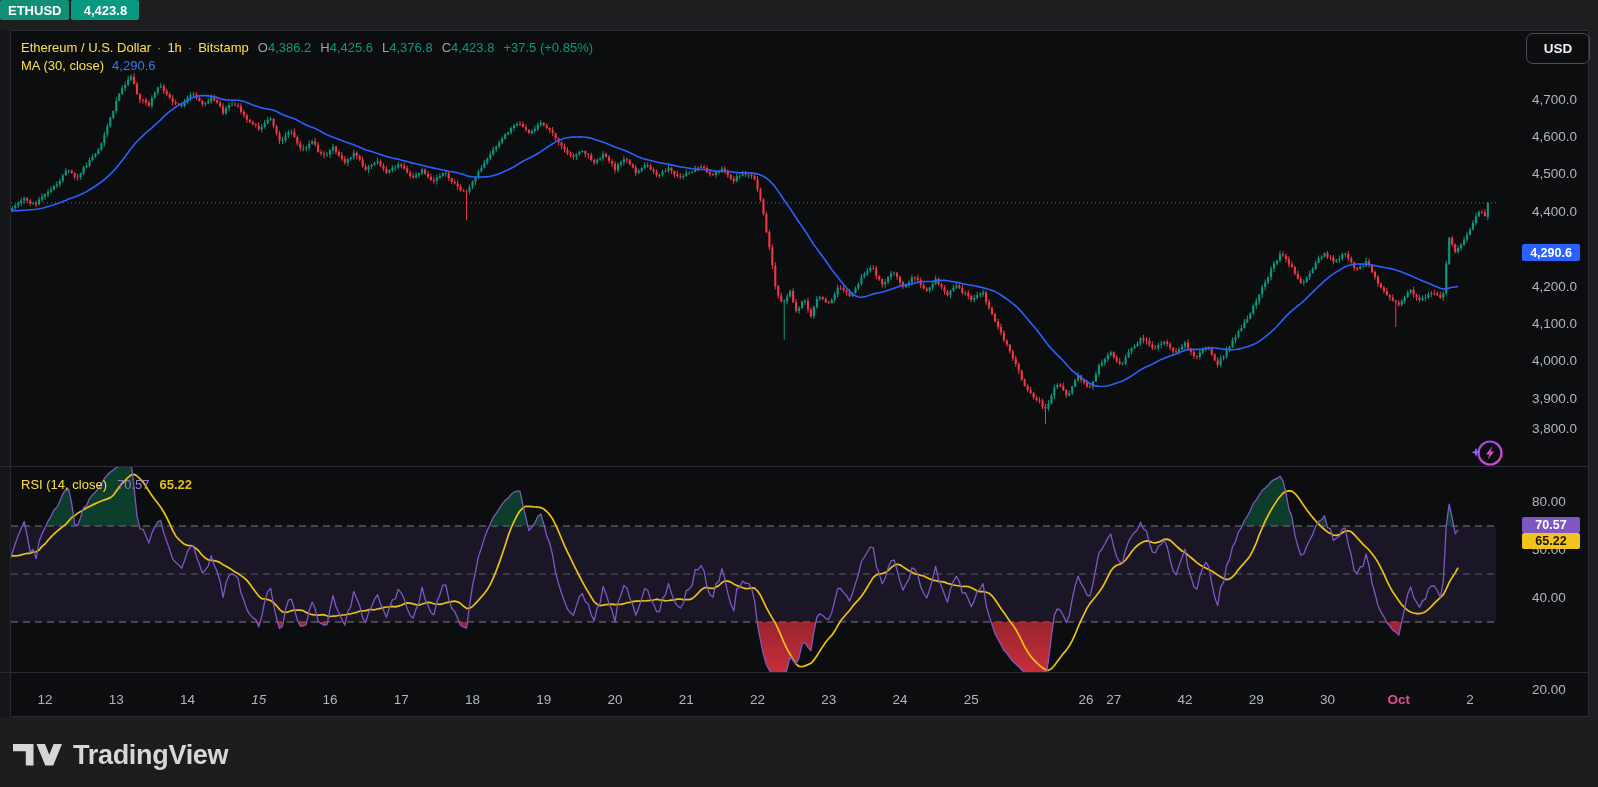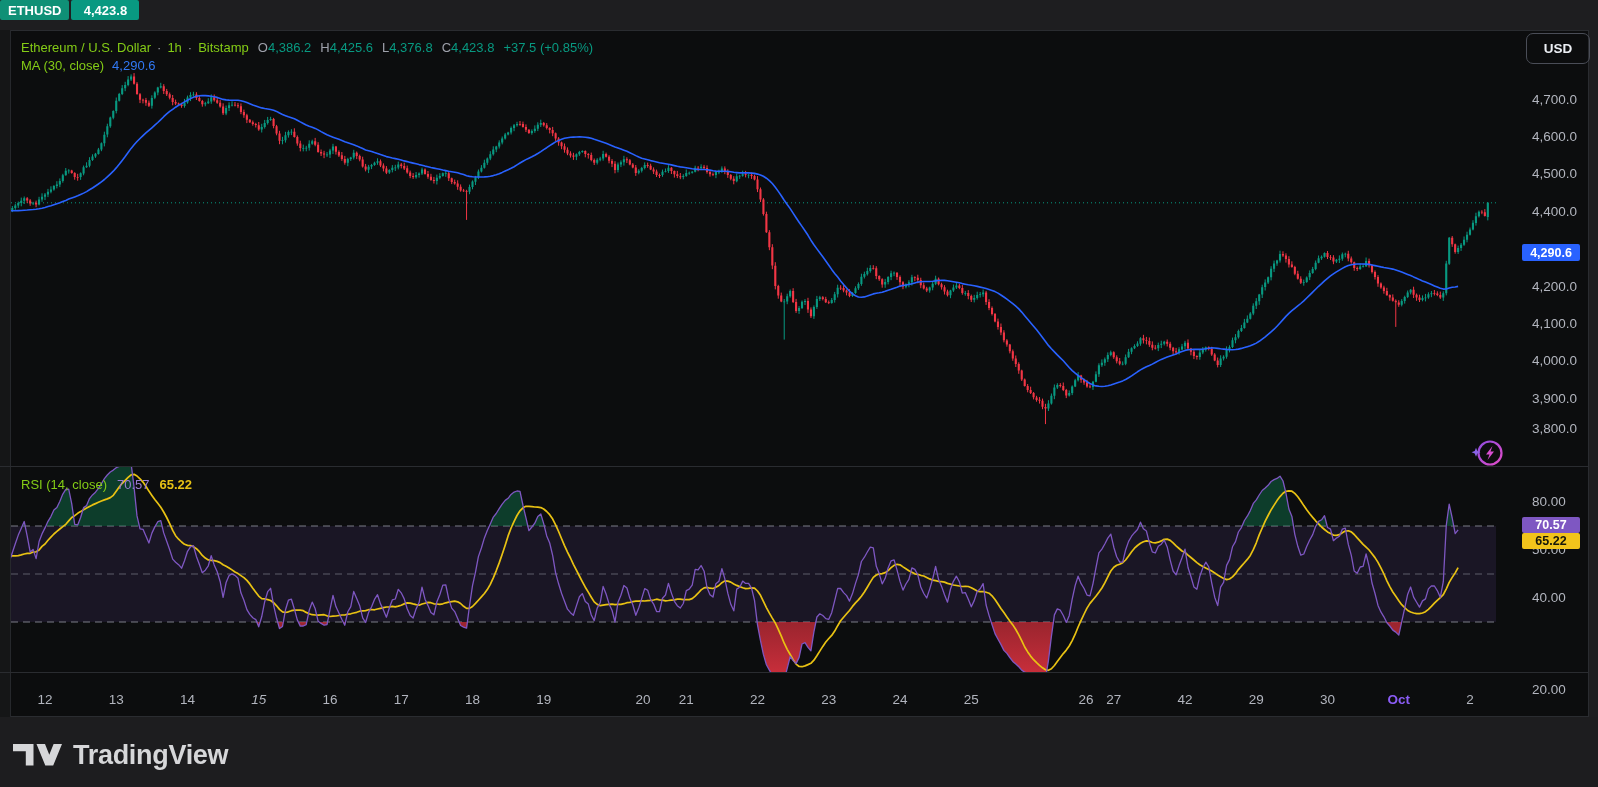--- a/index.html
+++ b/index.html
@@ -8,30 +8,30 @@
   .attribution{position:absolute;left:0;top:0;width:100%;height:30px;background:#1d1d1f;
                display:flex;align-items:center;}
   .attribution span{margin-left:8px;font-size:13px;font-weight:700;color:#e8e9eb;letter-spacing:.1px;}
   .frame{position:absolute;left:0;top:30px;width:1589px;height:687px;background:#0c0d0e;
          border-top:1px solid #2a2c30;border-right:1px solid #2a2c30;border-bottom:1px solid #2a2c30;box-sizing:border-box;}
   .left-strip{position:absolute;left:0;top:30px;width:11px;height:687px;background:#151617;
               border-right:1px solid #26282c;box-sizing:border-box;}
   svg.pane{position:absolute;display:block;}
   .sep{position:absolute;background:#2a2c30;}
   .legend{position:absolute;display:flex;align-items:center;font-size:13px;white-space:nowrap;z-index:6;}
-  .legend .t{color:#84cc16;}
+  .legend .t{color:#fde047;}
   .legend .dim{color:#9ea1ab;margin:0 6px;}
   .legend .lab{color:#9ea1ab;margin-left:9px;}
   .legend .grn{color:#089981;}
   .legend .blu{color:#3179f5;margin-left:8px;}
   .legend .pur{color:#9b7bd4;margin-left:10px;}
   .legend .yel{color:#e7c215;margin-left:10px;font-weight:700;}
   .axis-label{position:absolute;left:1532px;font-size:13.5px;color:#b2b5be;z-index:2;white-space:nowrap;}
   .time-label{position:absolute;top:692px;font-size:13.5px;color:#b2b5be;transform:translateX(-50%);z-index:2;}
-  .time-label.bold{color:#8b5cf6;font-weight:700;}
+  .time-label.bold{color:#ec4899;font-weight:700;}
   .badge{position:absolute;display:flex;align-items:center;justify-content:center;
          font-size:12.5px;font-weight:700;color:#fff;z-index:5;border-radius:2px;}
   .sym-badge{left:1463px;height:20px;z-index:5;display:flex;}
   .sym-badge .sym{background:#0f9076;border-radius:2px;padding:0 8px;display:flex;align-items:center;
                   font-size:13px;font-weight:700;color:#fff;}
   .sym-badge .prc{background:#089981;border-radius:2px;margin-left:2px;padding:0 8px;display:flex;align-items:center;
                   font-size:13px;font-weight:700;color:#fff;min-width:52px;justify-content:center;}
   .usd-btn{position:absolute;left:1526px;top:33px;width:62px;height:29px;border:1px solid #4a4d57;
            border-radius:7px;background:transparent;color:#eceff4;font-size:13.5px;font-weight:700;
            display:flex;align-items:center;justify-content:center;z-index:6;cursor:pointer;
@@ -134,21 +134,21 @@
     </div>
   <div id="time-axis">
       <div class="time-label" style="left: 45px;">12</div>
       <div class="time-label" style="left: 116.3px;">13</div>
       <div class="time-label" style="left: 187.5px;">14</div>
       <div class="time-label" style="left: 258.8px; font-style: italic;">15</div>
       <div class="time-label" style="left: 330px;">16</div>
       <div class="time-label" style="left: 401.3px;">17</div>
       <div class="time-label" style="left: 472.5px;">18</div>
       <div class="time-label" style="left: 543.8px;">19</div>
-      <div class="time-label" style="left: 615px; margin-left: 28px;">20</div>
+      <div class="time-label" style="left: 615px;">20</div>
       <div class="time-label" style="left: 686.3px;">21</div>
       <div class="time-label" style="left: 757.5px;">22</div>
       <div class="time-label" style="left: 828.8px;">23</div>
       <div class="time-label" style="left: 900px;">24</div>
       <div class="time-label" style="left: 971.3px;">25</div>
       <div class="time-label" style="left: 1050px; margin-left: 36px;">26</div>
       <div class="time-label" style="left: 1113.8px;">27</div>
       <div class="time-label" style="left: 1185px;">42</div>
       <div class="time-label" style="left: 1256.3px;">29</div>
       <div class="time-label" style="left: 1327.5px;">30</div>

